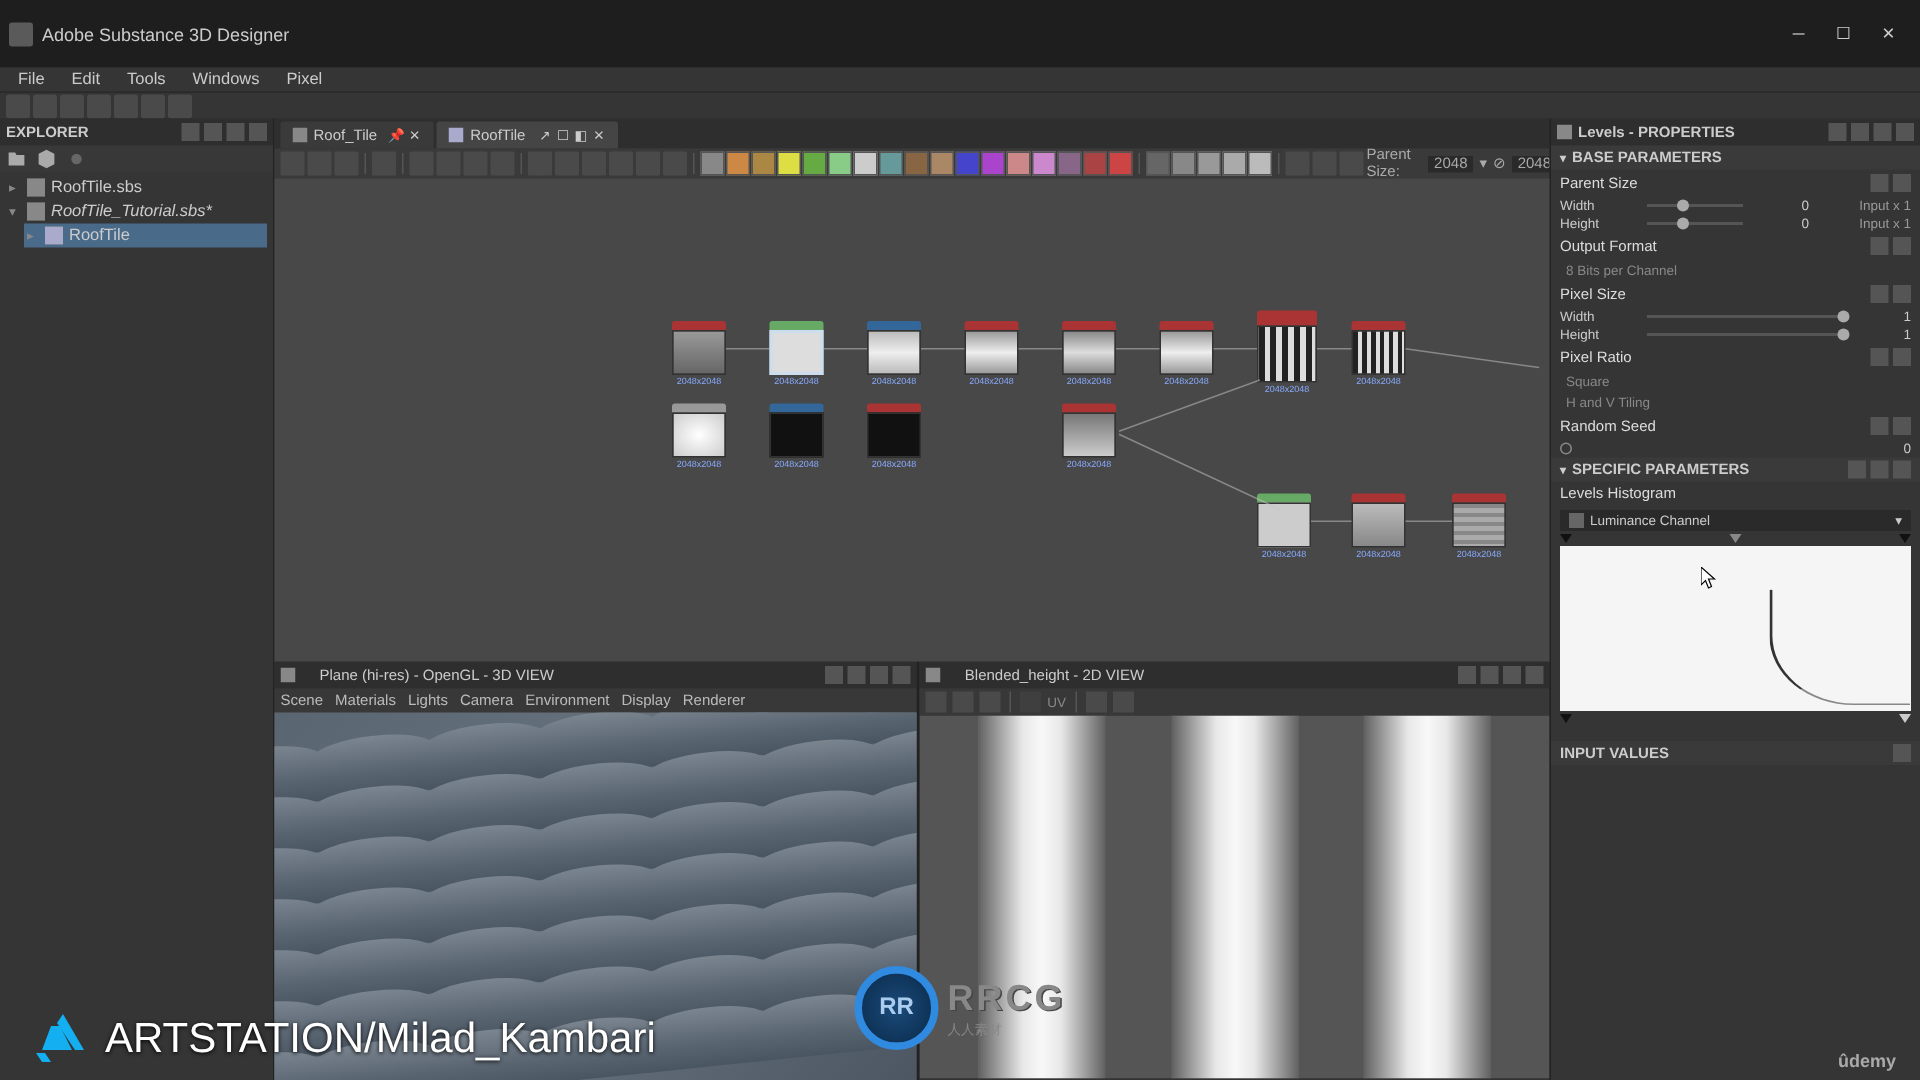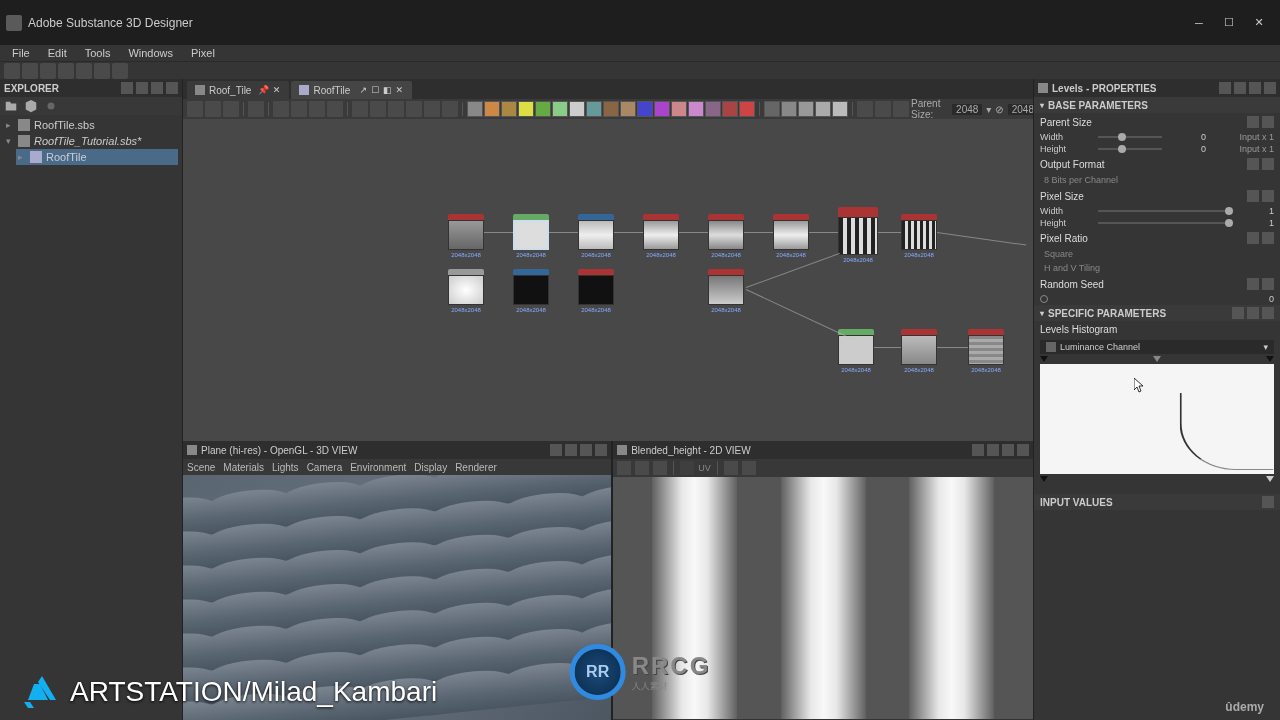--- a/index.html
+++ b/index.html
@@ -62,21 +62,21 @@
 .node { position: absolute; width: 36px; }
 .node-head { height: 6px; border-radius: 2px 2px 0 0; }
 .node-body { height: 30px; background: #888; border: 1px solid #333; }
 .node-label { font-size: 6px; color: #8af; text-align: center; margin-top: 2px; }
 .wire { position: absolute; height: 1px; background: rgba(200,200,200,0.5); transform-origin: left center; }
 
 
 .lower-views { height: 296px; display: flex; gap: 2px; background: #222; }
 .view-panel { flex: 1; background: #353535; display: flex; flex-direction: column; }
 .view-header { height: 18px; background: #2e2e2e; display: flex; align-items: center; justify-content: space-between; padding: 0 4px; font-size: 10px; }
-.view-header-left { display: flex; align-items: center; gap: 4px; }
+.view-header-left { display: flex; align-items: center; gap: 16px; }
 .view-menus { height: 16px; background: #383838; display: flex; align-items: center; padding: 0 4px; gap: 8px; font-size: 10px; }
 .vm-item { cursor: pointer; color: #bbb; }
 .view-toolbar-2d { height: 18px; background: #383838; display: flex; align-items: center; padding: 0 4px; gap: 4px; }
 .vt-icon { width: 14px; height: 14px; background: #4a4a4a; cursor: pointer; }
 .view-content { flex: 1; background: #5a5a5a; position: relative; overflow: hidden; }
 .view-side-icons { position: absolute; left: 2px; top: 2px; display: flex; flex-direction: column; gap: 2px; }
 .vsi { width: 14px; height: 14px; background: #444; cursor: pointer; }
 
 
 .roof-preview { width: 100%; height: 100%; background: linear-gradient(135deg, #5a6572 0%, #6a7582 50%, #4a5560 100%); position: relative; }

